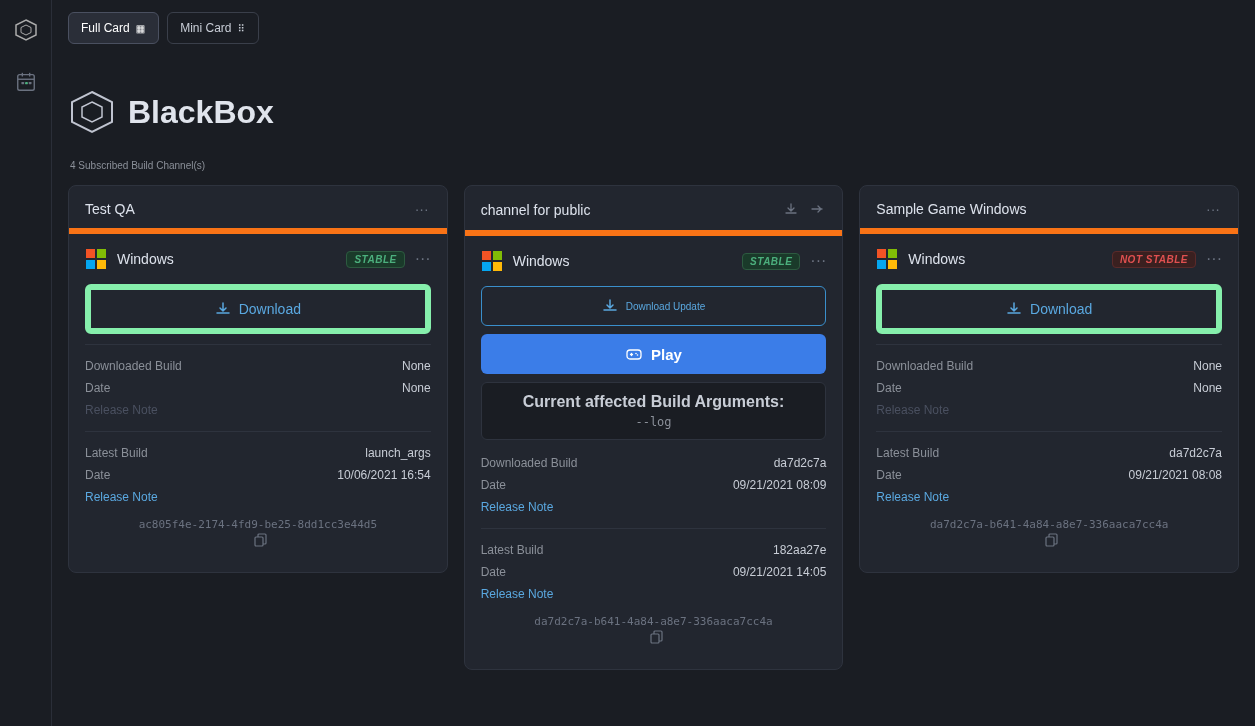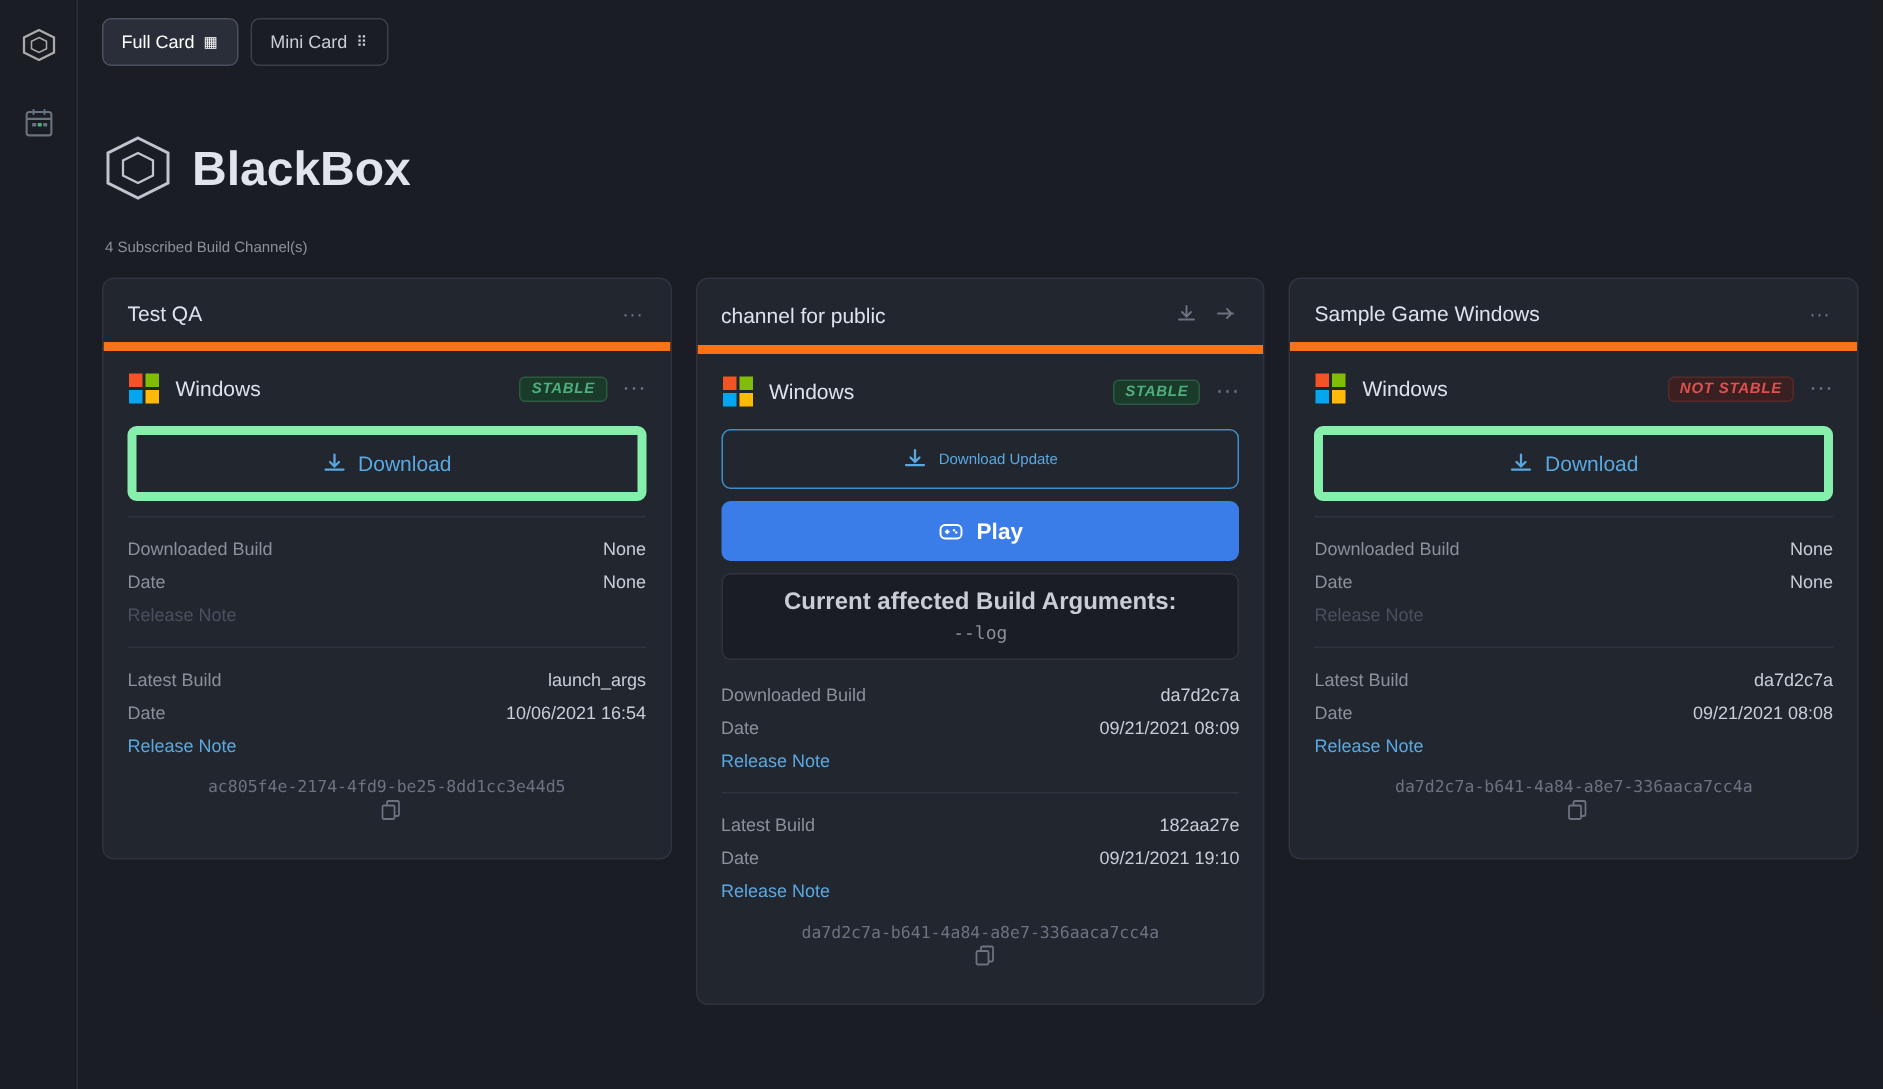--- a/index.html
+++ b/index.html
@@ -544,21 +544,21 @@
           </div>
 
           <hr class="divider">
 
           <div class="info-row">
             <span class="info-label">Latest Build</span>
             <span class="info-value">182aa27e</span>
           </div>
           <div class="info-row">
             <span class="info-label">Date</span>
-            <span class="info-value">09/21/2021 19:10</span>
+            <span class="info-value">09/21/2021 14:05</span>
           </div>
           <div class="info-row">
             <a class="info-link">Release Note</a>
           </div>
 
           <div class="hash-row">
             <span class="hash-value">da7d2c7a-b641-4a84-a8e7-336aaca7cc4a</span>
             <button class="copy-btn">
               <svg width="14" height="14" viewBox="0 0 14 14">
                 <rect x="1" y="4" width="8" height="9" rx="1" stroke="#6b7280" stroke-width="1.2" fill="none"></rect>

